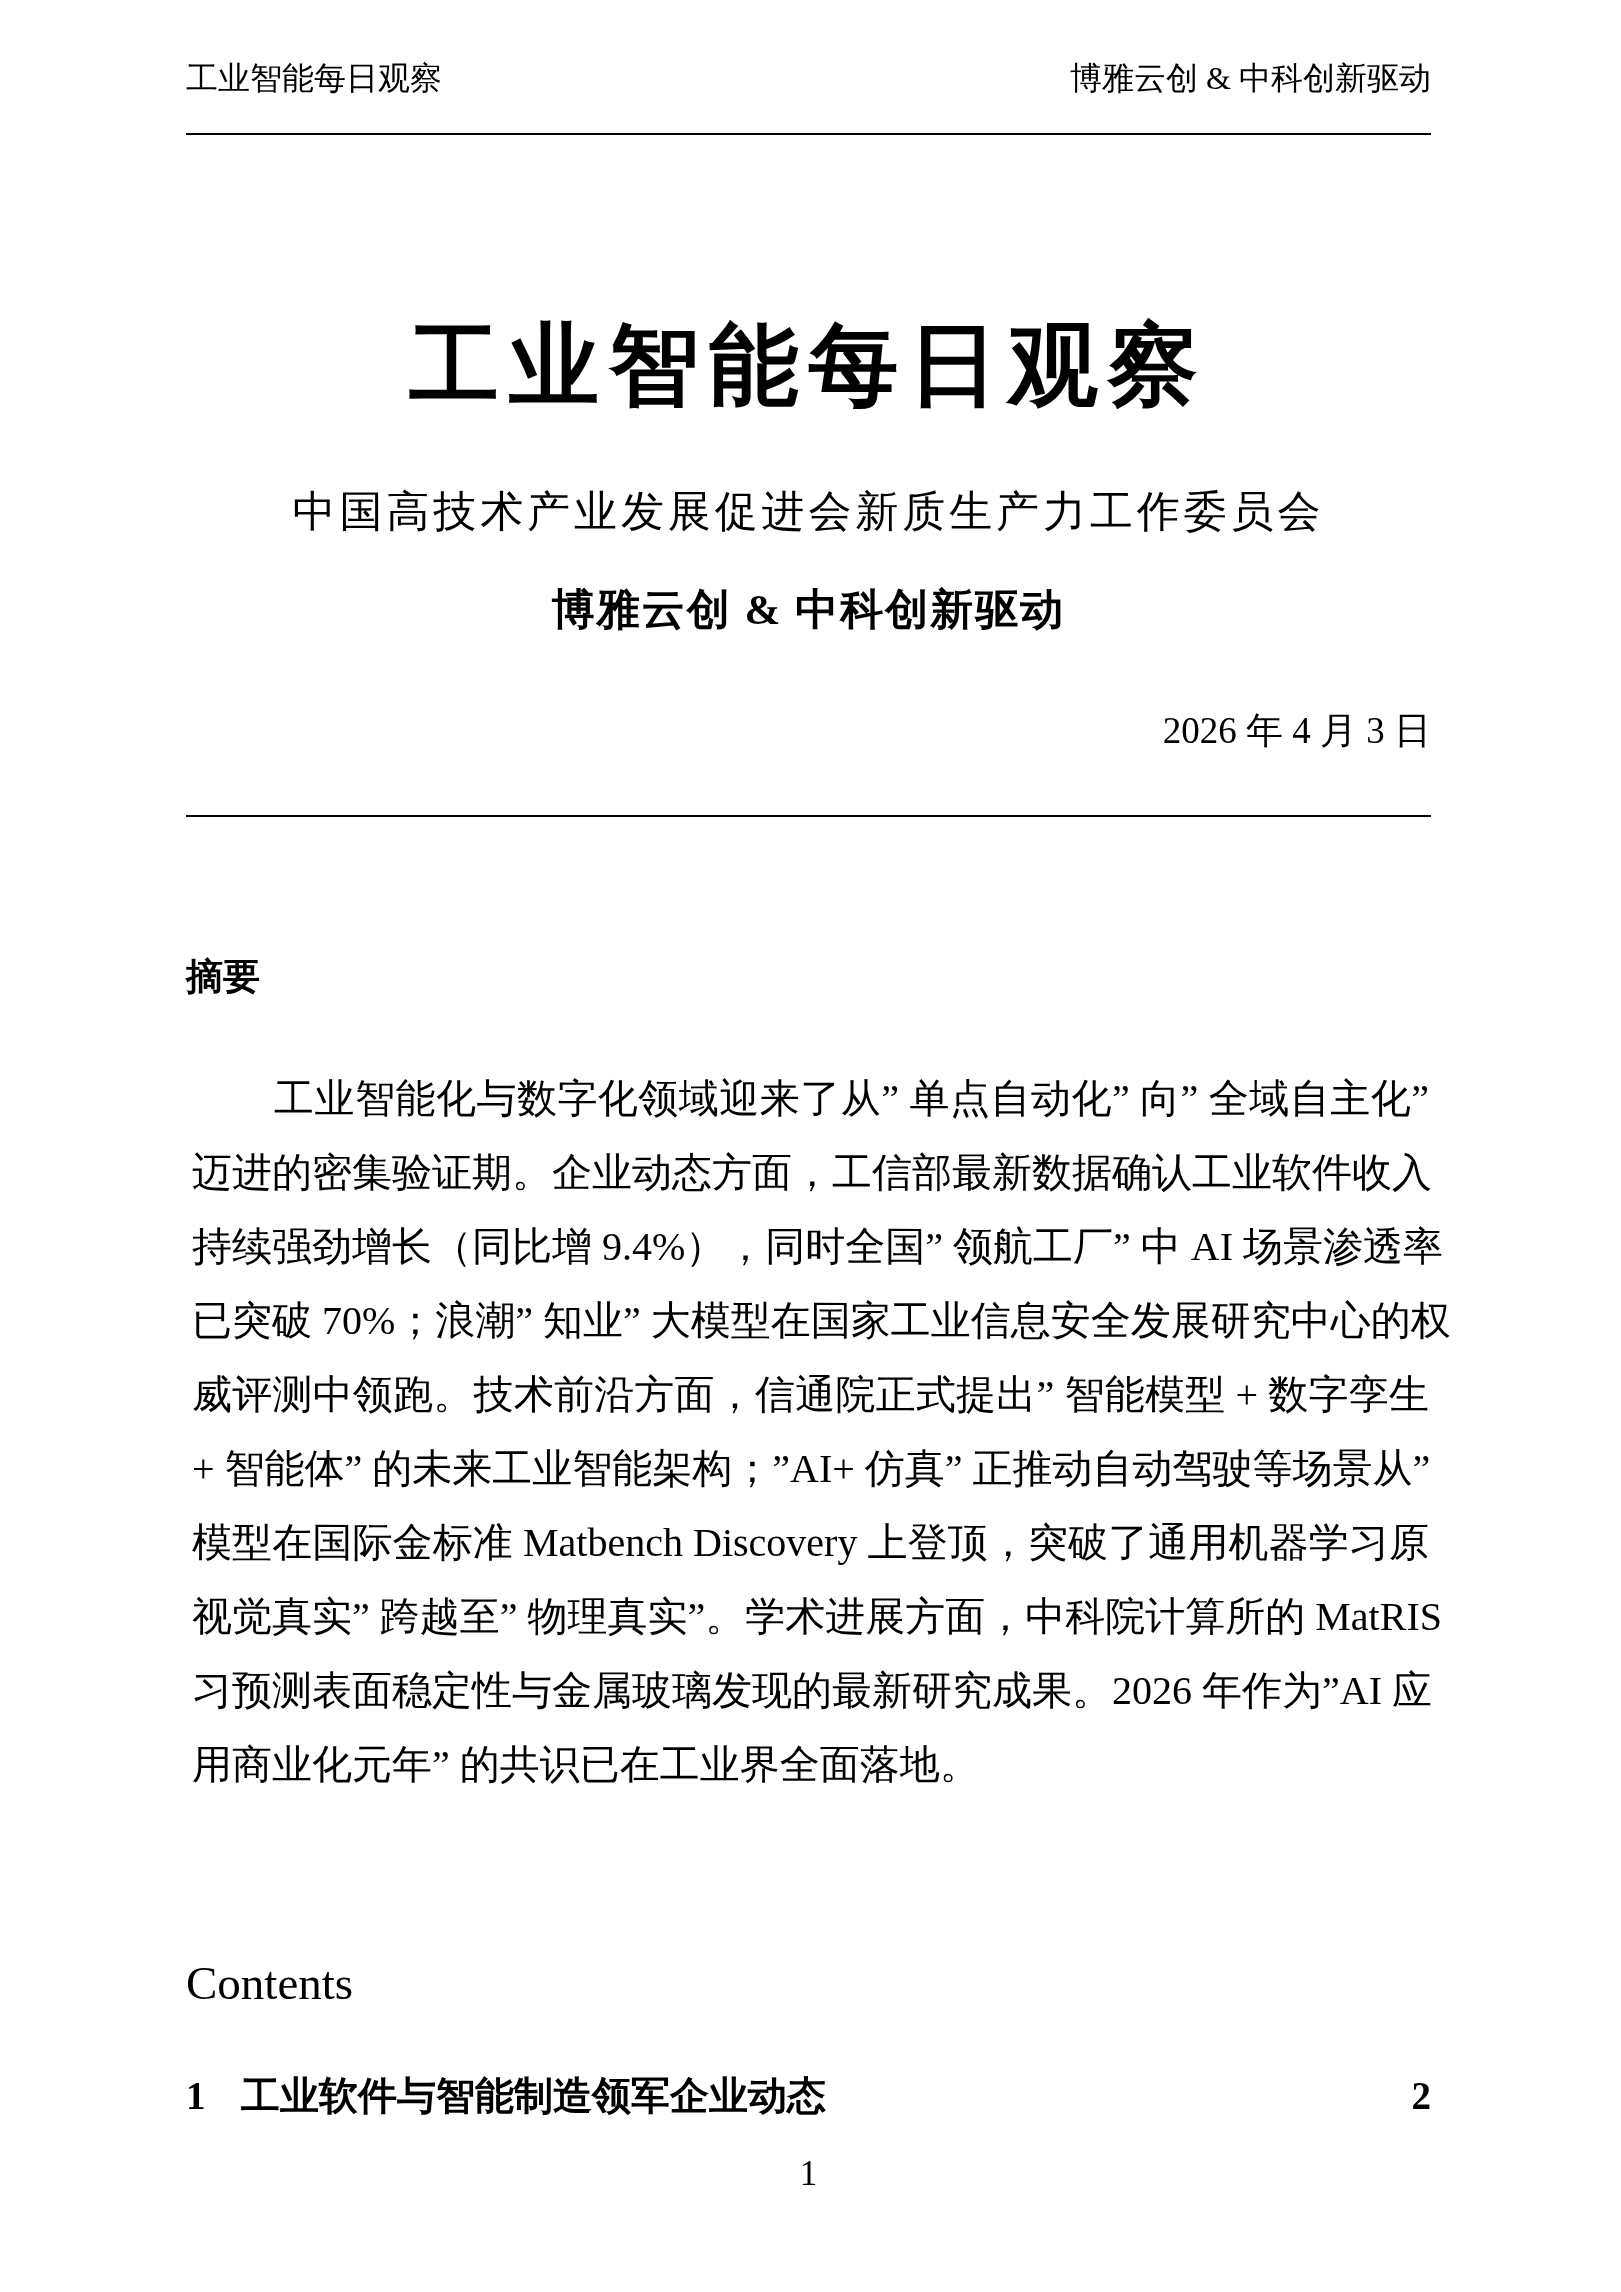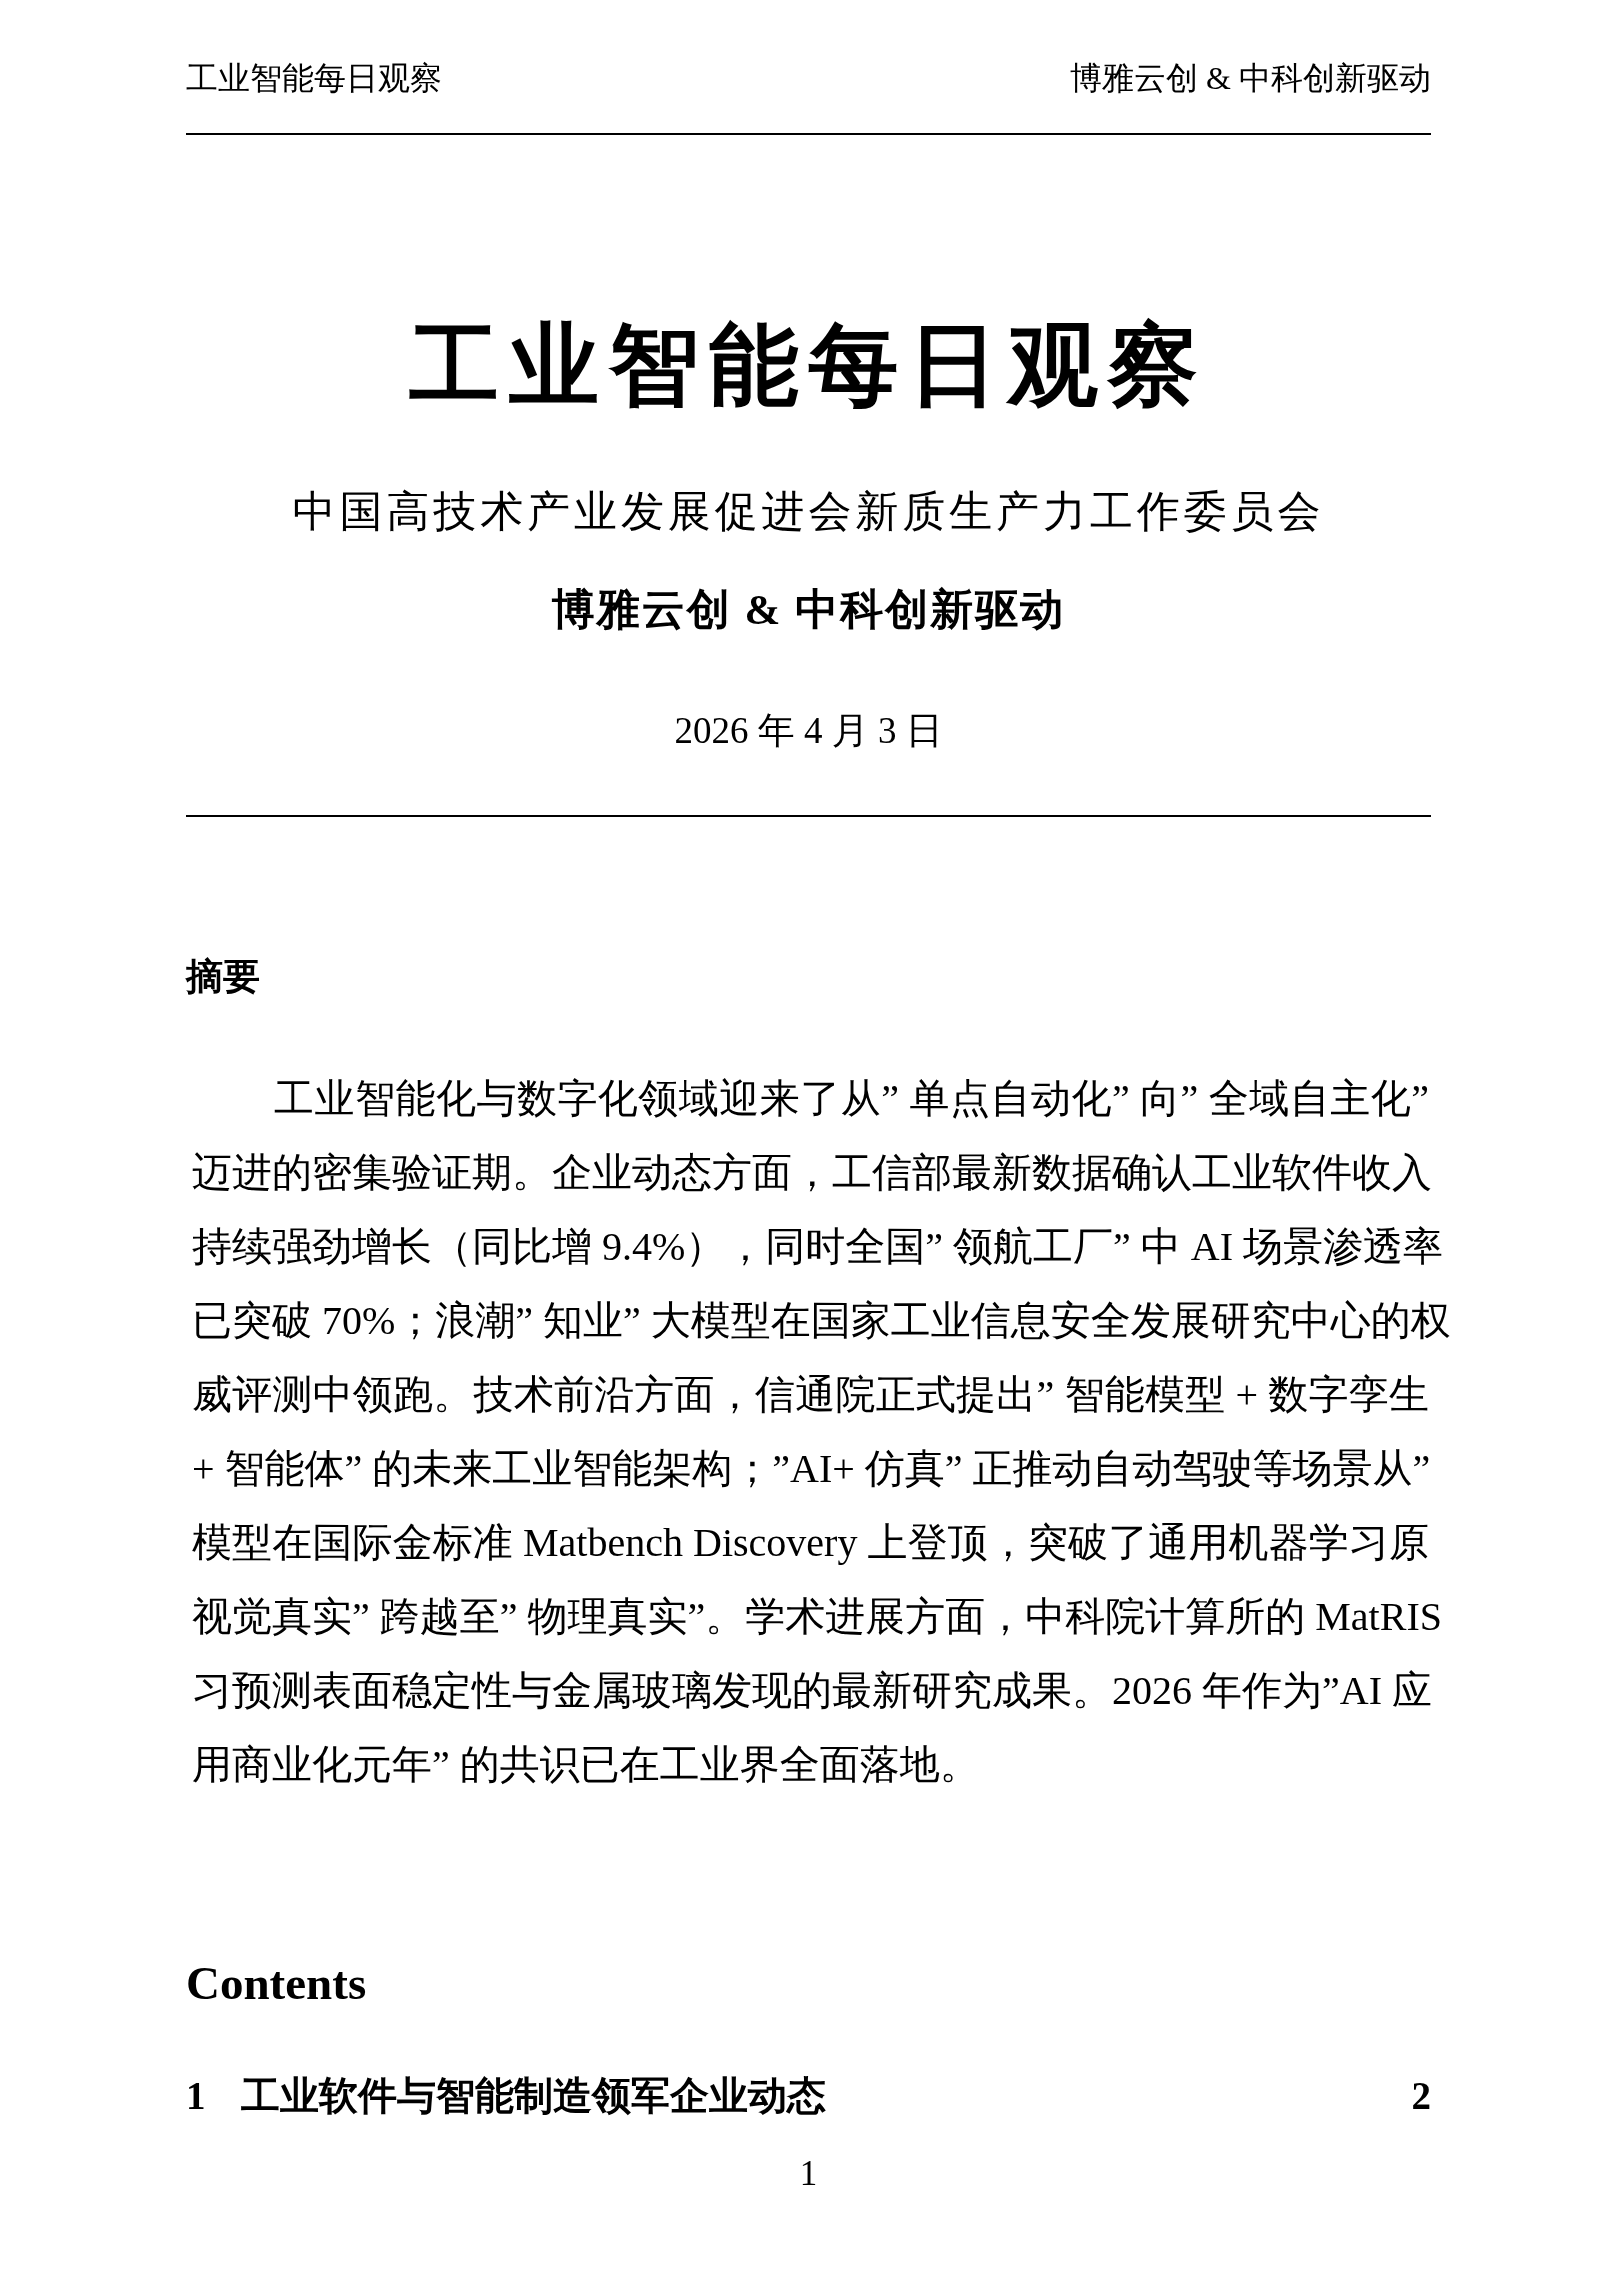--- a/index.html
+++ b/index.html
@@ -68,21 +68,21 @@
     font-size: 43px;
     font-weight: 700;
     letter-spacing: 2px;
     line-height: 55px;
   }
   .doc-date {
     position: absolute;
     left: 186px;
     width: 1245px;
     top: 708px;
-    text-align: center;
+    text-align: right;
     font-size: 37px;
     line-height: 45px;
   }
   .title-rule {
     position: absolute;
     left: 186px;
     width: 1245px;
     top: 815px;
     height: 0;
     border-top: 2.9px solid #000000;
@@ -112,21 +112,21 @@
     height: 74px;
   }
   .abs-line.first { text-indent: 82px; }
   .abs-line.last  { text-align-last: left; }
   
   .contents-heading {
     position: absolute;
     left: 186px;
     top: 1955px;
     font-size: 47px;
-    font-weight: 700;
+    font-weight: 400;
     line-height: 57px;
   }
   .toc-entry {
     position: absolute;
     left: 186px;
     width: 1245px;
     top: 2070px;
     display: flex;
     font-size: 39px;
     font-weight: 700;

